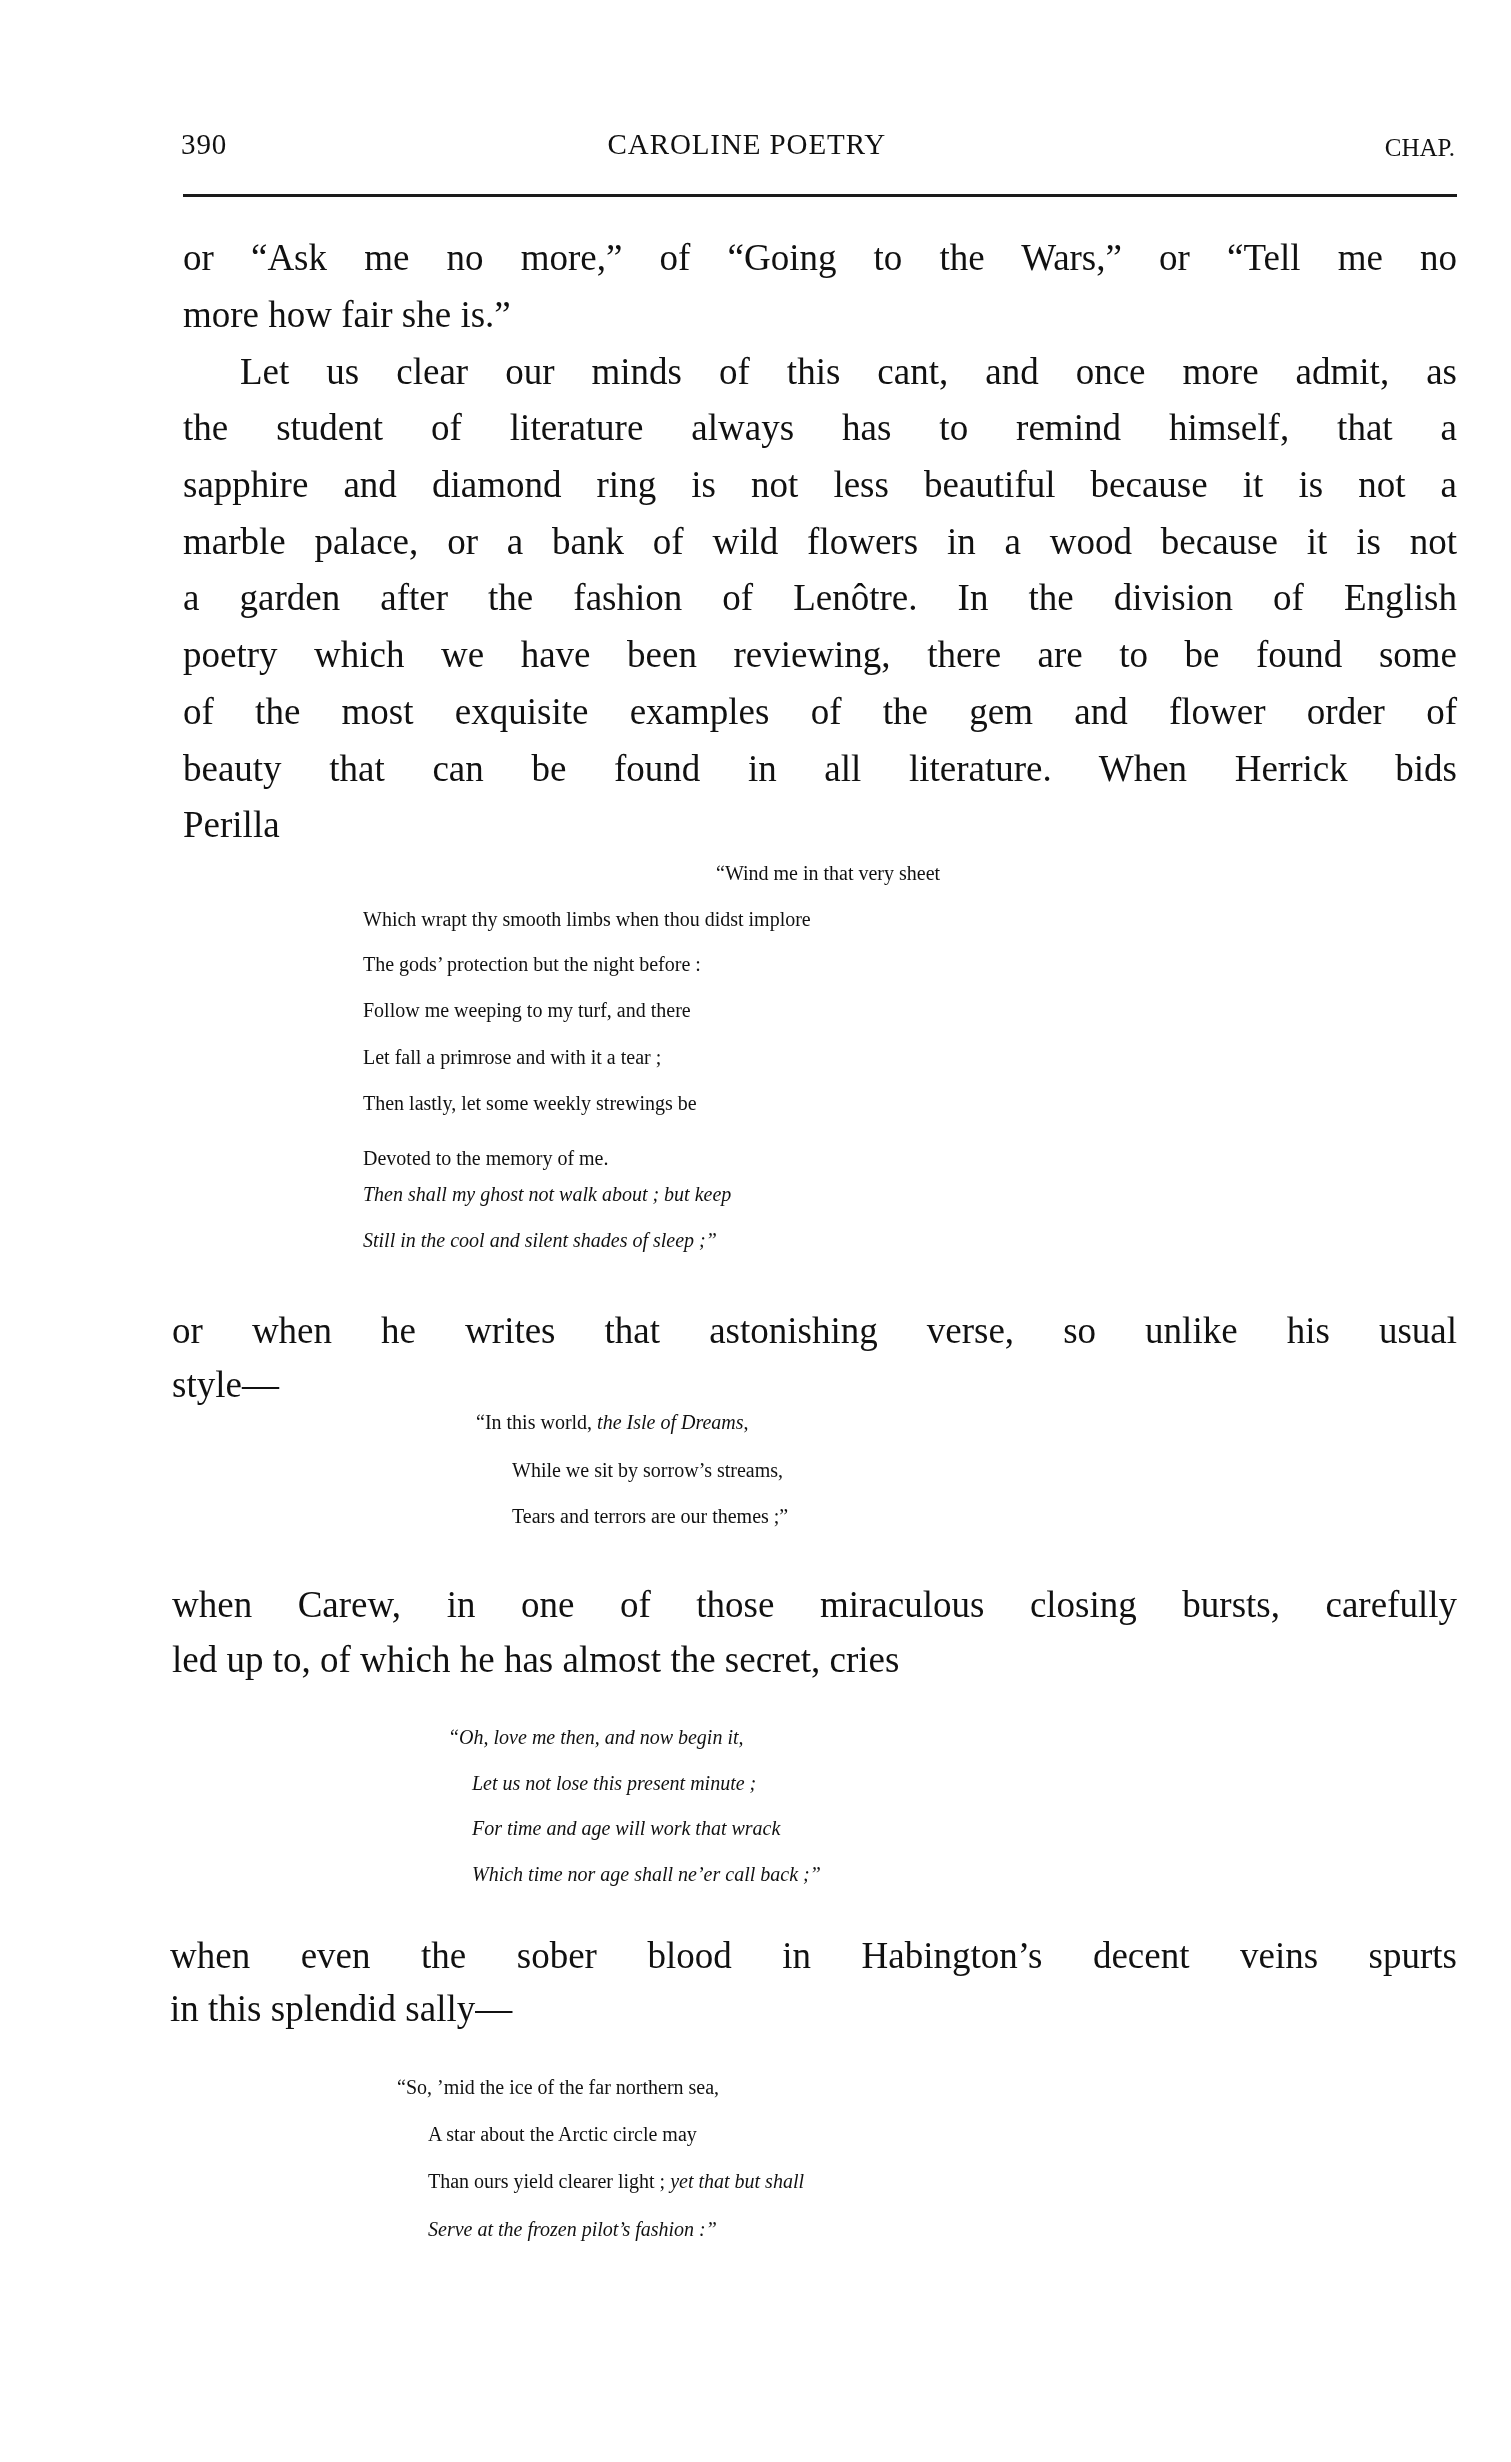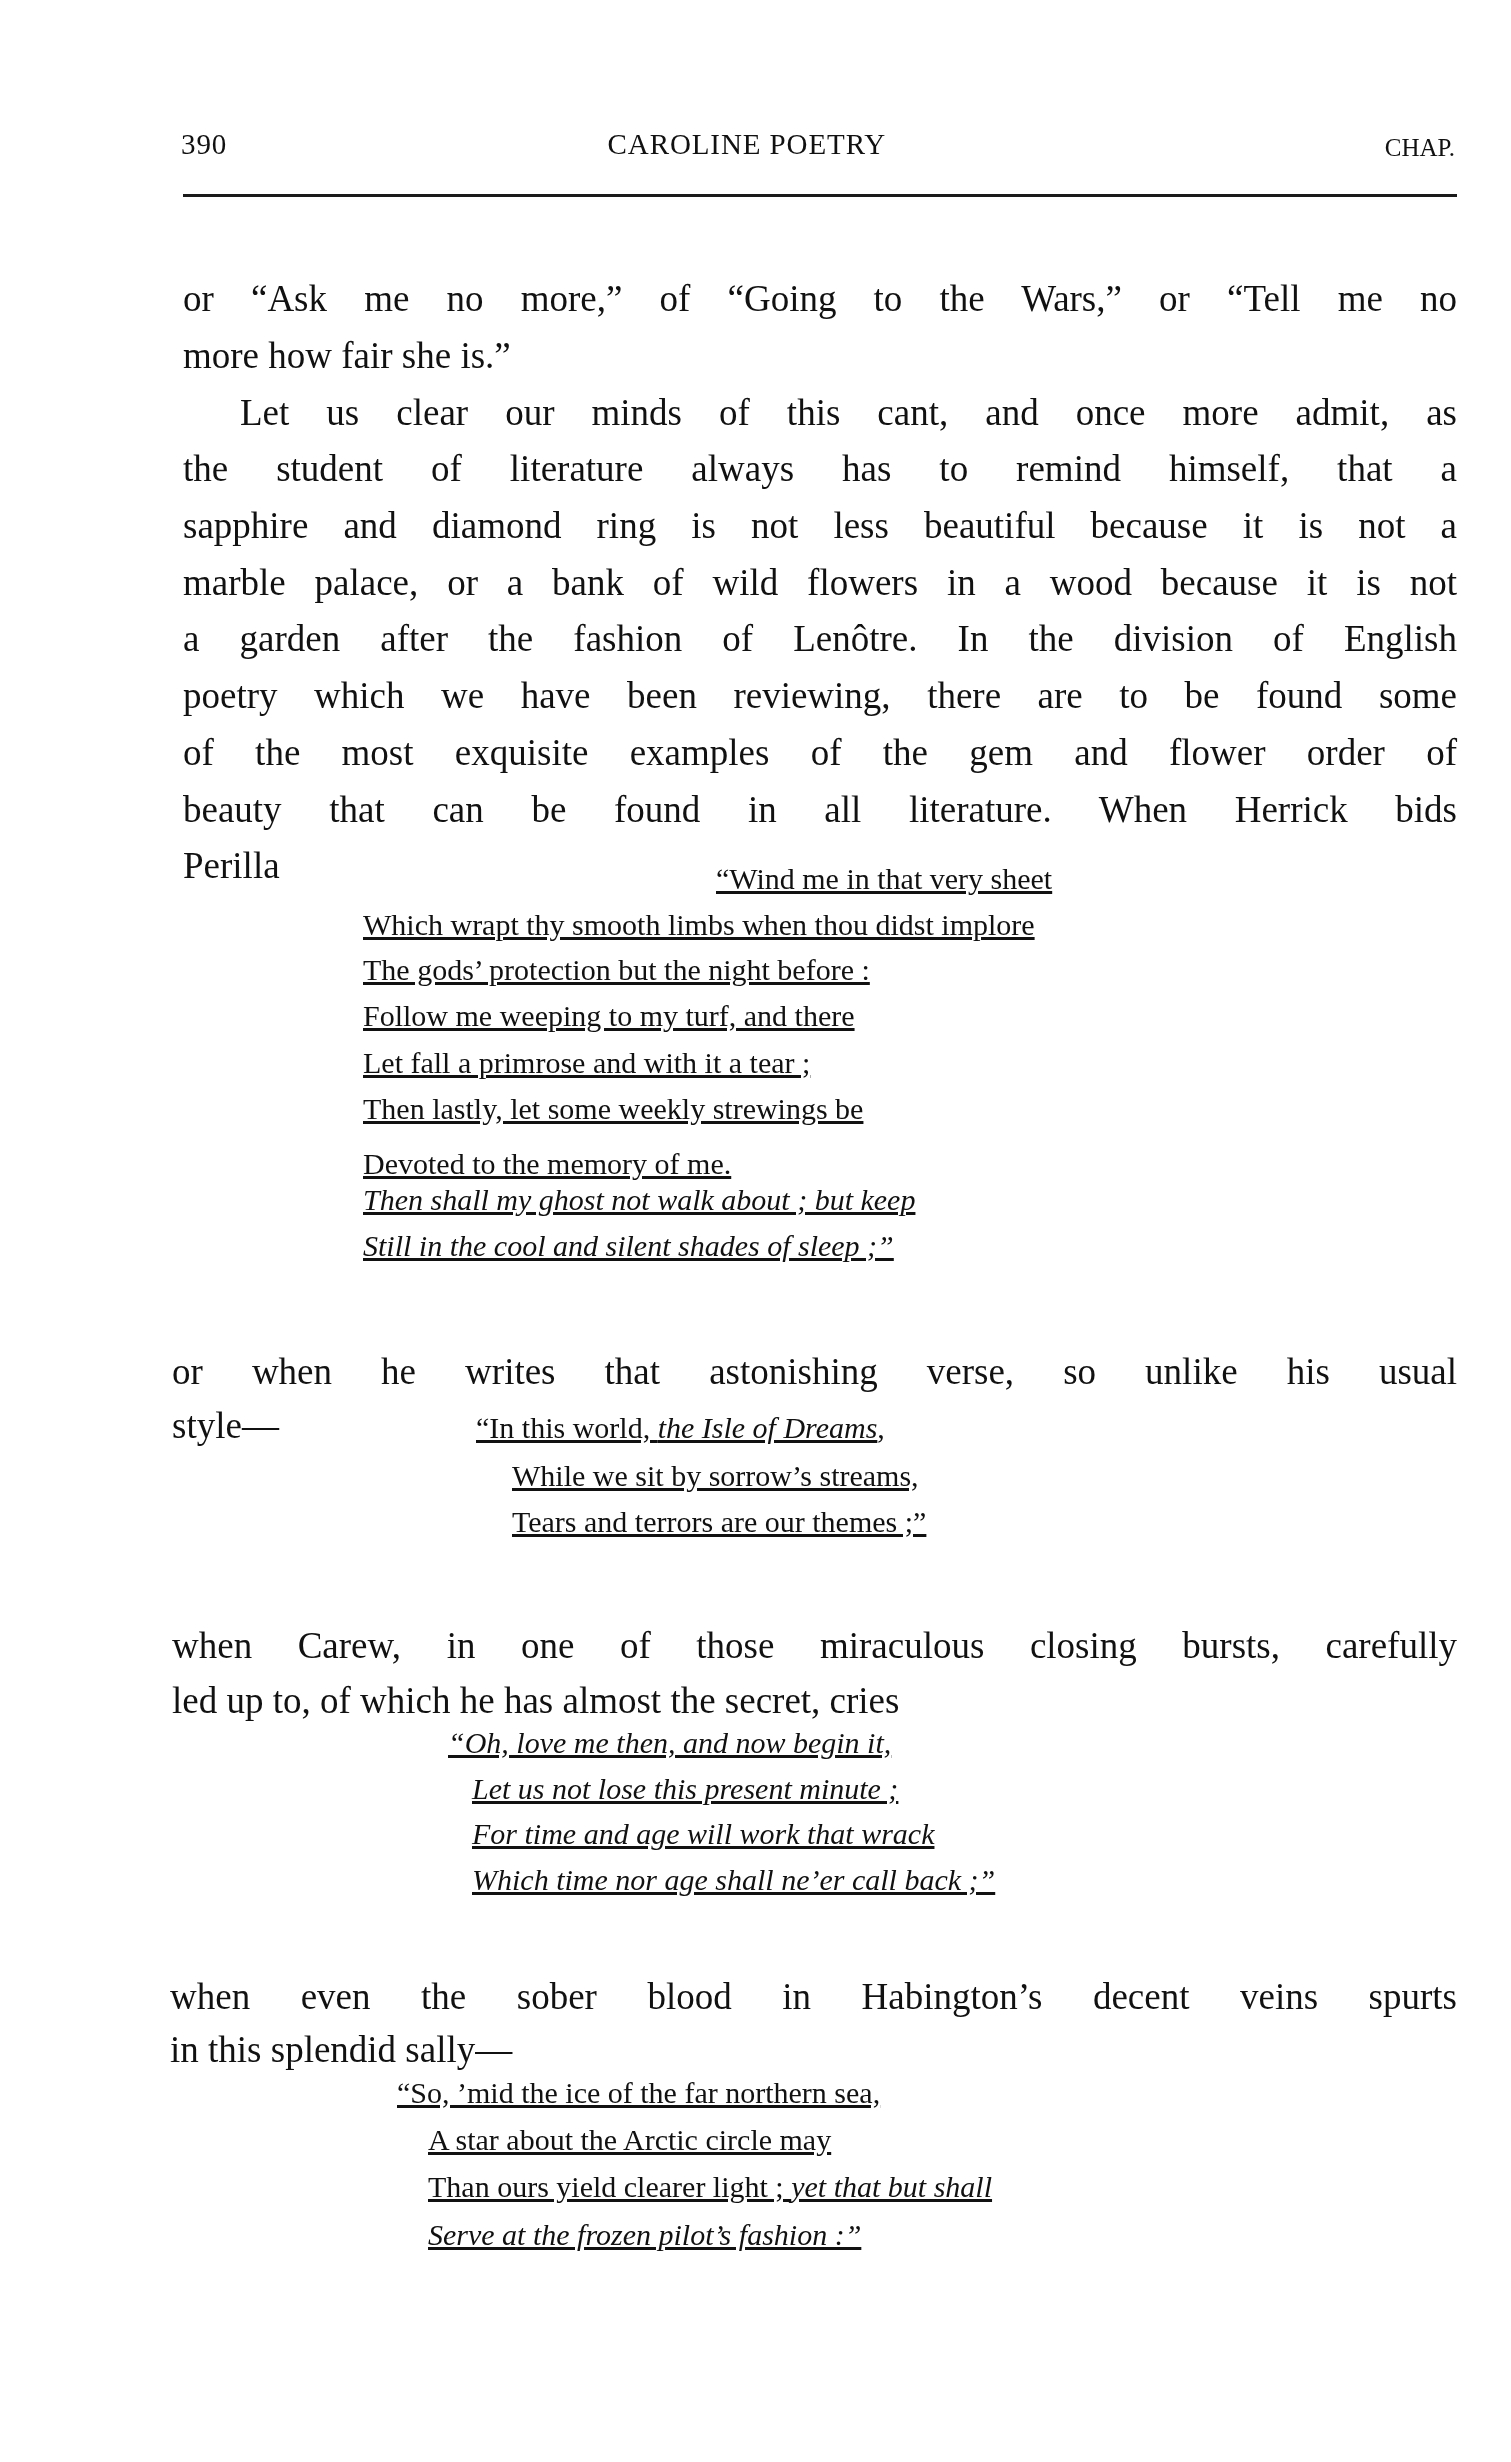--- a/index.html
+++ b/index.html
@@ -5,23 +5,23 @@
   html,body{margin:0;padding:0;background:#ffffff;}
   body{width:1512px;height:2462px;position:relative;overflow:hidden;color:#111;
        font-family:"Liberation Serif","DejaVu Serif",serif;}
   .abs{position:absolute;white-space:nowrap;}
   .hdr{font-size:29px;top:128px;letter-spacing:0.9px;}
   .pg{left:181px;}
   .title{left:0;width:1512px;text-align:center;}
   .title span{display:inline-block;margin-left:-18.3px;}
   .chap{right:57px;font-size:25px;top:134px;}
   .rule{position:absolute;left:183px;width:1274px;top:194px;height:2.7px;background:#1a1a1a;}
-  .line{position:absolute;left:183px;width:1274px;font-size:37px;white-space:nowrap;margin-top:41px;}
+  .line{position:absolute;left:183px;width:1274px;font-size:37px;white-space:nowrap;}
   .line.j{text-align:justify;text-align-last:justify;}
-  .poem{position:absolute;font-size:30px;white-space:nowrap;text-decoration:underline;}
+  .poem{position:absolute;font-size:20px;white-space:nowrap;}
   .it{font-style:italic;}
 </style>
 </head>
 <body>
 
 <div class="abs hdr pg">390</div>
 <div class="abs hdr title"><span>CAROLINE POETRY</span></div>
 <div class="abs chap">CHAP.</div>
 <div class="rule"></div>
 

